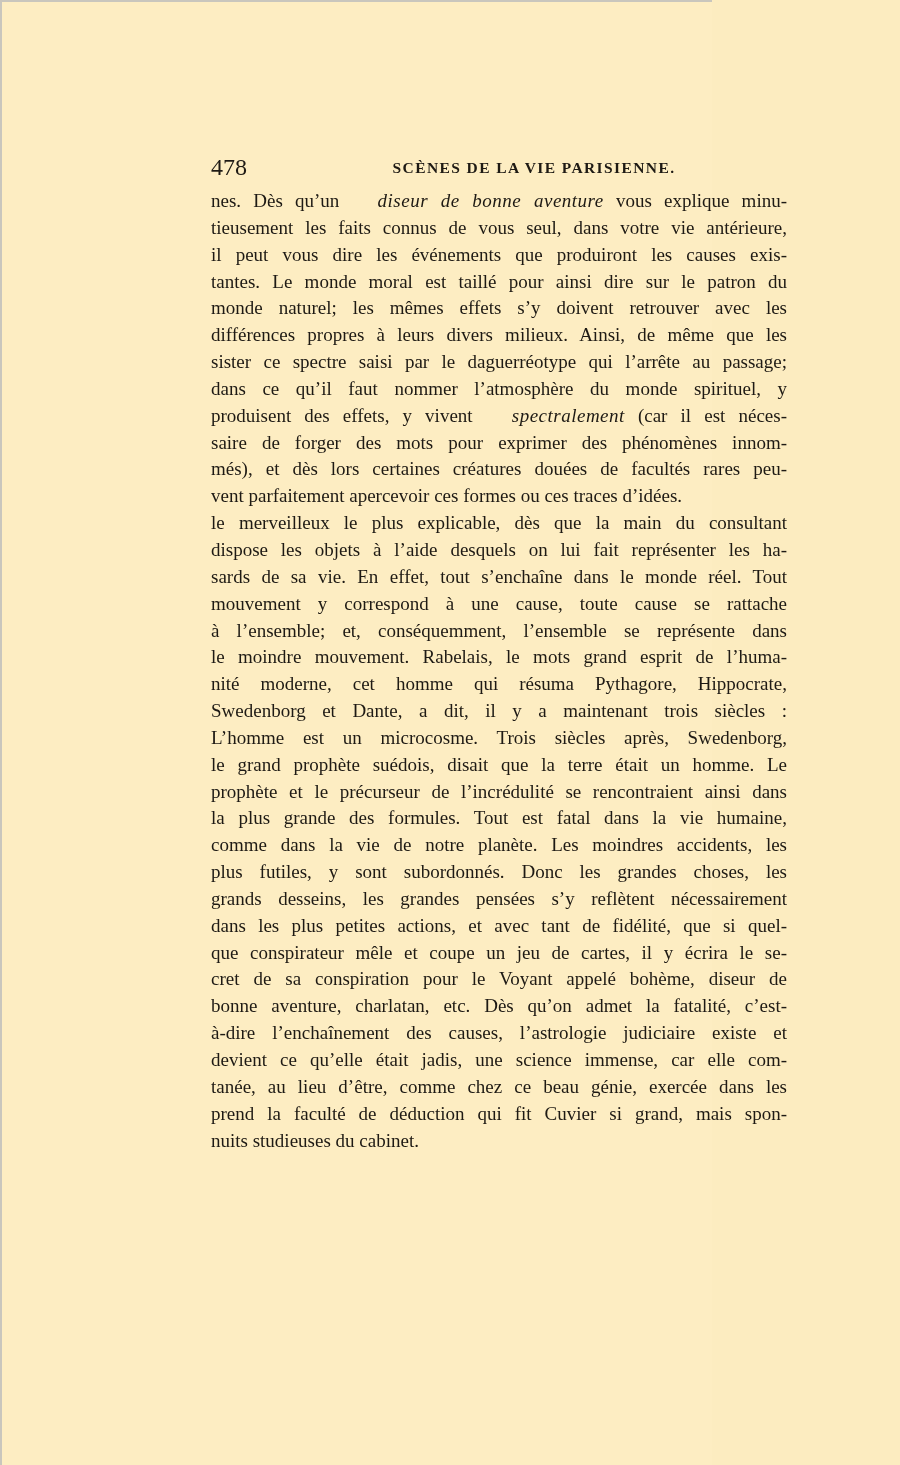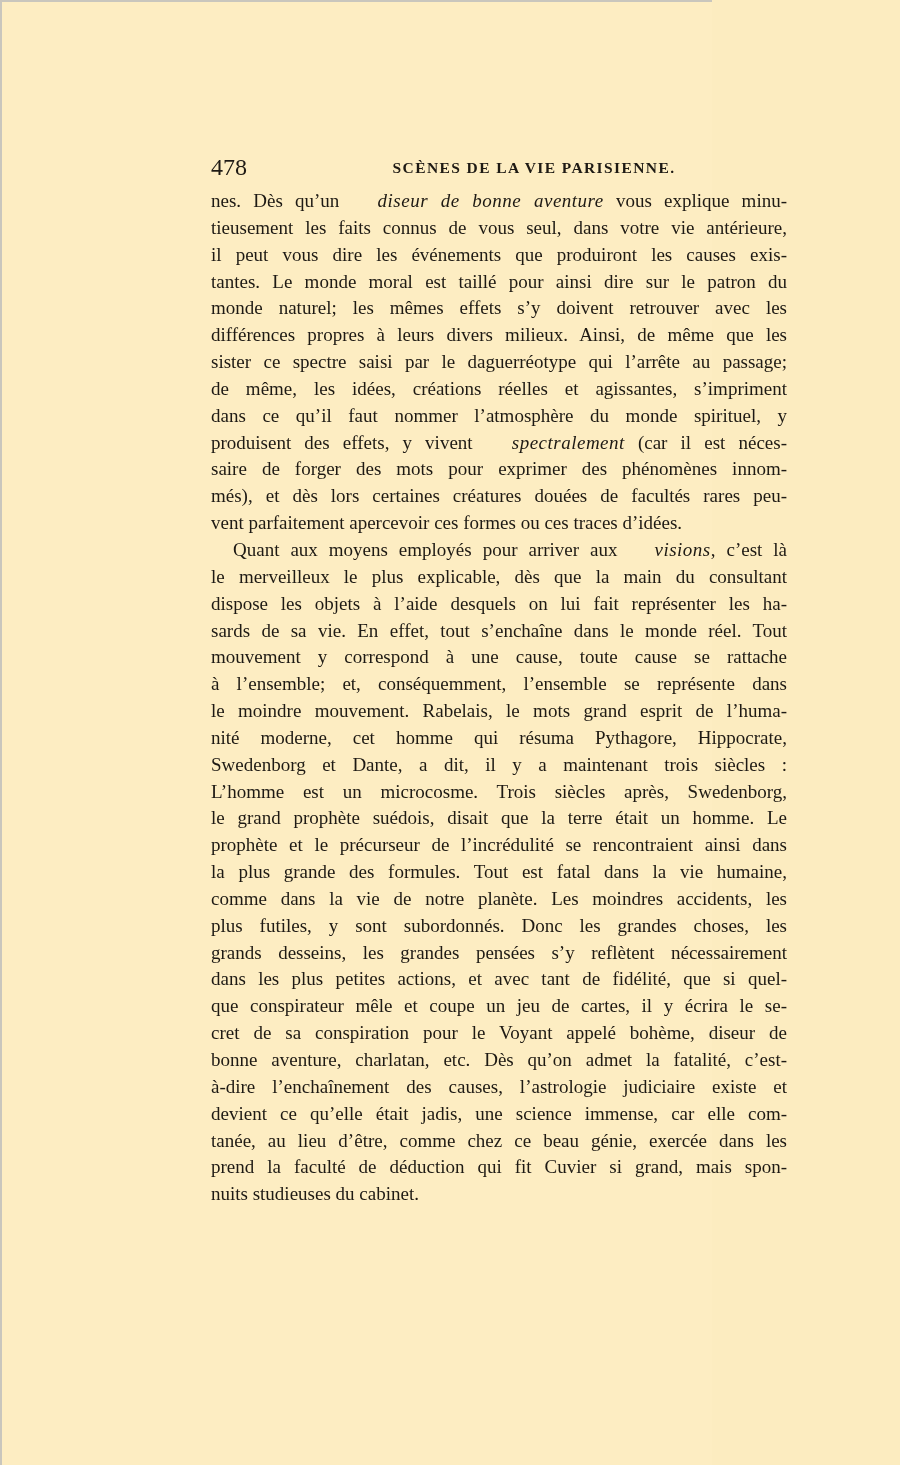--- a/index.html
+++ b/index.html
@@ -91,29 +91,27 @@
 
   <div class="body-text" id="body-text">
       <div>
         <span class="line"><span>nes. Dès qu’un </span><i>diseur de bonne aventure</i><span> vous explique minu-</span></span>
         <span class="line"><span>tieusement les faits connus de vous seul, dans votre vie antérieure,</span></span>
         <span class="line"><span>il peut vous dire les événements que produiront les causes exis-</span></span>
         <span class="line"><span>tantes. Le monde moral est taillé pour ainsi dire sur le patron du</span></span>
         <span class="line"><span>monde naturel; les mêmes effets s’y doivent retrouver avec les</span></span>
         <span class="line"><span>différences propres à leurs divers milieux. Ainsi, de même que les</span></span>
         <span class="line"><span>sister ce spectre saisi par le daguerréotype qui l’arrête au passage;</span></span>
-        <span class="line"><span>de même, les idées, créations réelles et agissantes, s’impriment</span></span>
         <span class="line"><span>dans ce qu’il faut nommer l’atmosphère du monde spirituel, y</span></span>
         <span class="line"><span>produisent des effets, y vivent </span><i>spectralement</i><span> (car il est néces-</span></span>
         <span class="line"><span>saire de forger des mots pour exprimer des phénomènes innom-</span></span>
         <span class="line"><span>més), et dès lors certaines créatures douées de facultés rares peu-</span></span>
         <span class="line last"><span>vent parfaitement apercevoir ces formes ou ces traces d’idées.</span></span>
       </div>
       <div>
-        <span class="line indent"><span>Quant aux moyens employés pour arriver aux </span><i>visions</i><span>, c’est là</span></span>
         <span class="line"><span>le merveilleux le plus explicable, dès que la main du consultant</span></span>
         <span class="line"><span>dispose les objets à l’aide desquels on lui fait représenter les ha-</span></span>
         <span class="line"><span>sards de sa vie. En effet, tout s’enchaîne dans le monde réel. Tout</span></span>
         <span class="line"><span>mouvement y correspond à une cause, toute cause se rattache</span></span>
         <span class="line"><span>à l’ensemble; et, conséquemment, l’ensemble se représente dans</span></span>
         <span class="line"><span>le moindre mouvement. Rabelais, le mots grand esprit de l’huma-</span></span>
         <span class="line"><span>nité moderne, cet homme qui résuma Pythagore, Hippocrate,</span></span>
         <span class="line"><span>Swedenborg et Dante, a dit, il y a maintenant trois siècles :</span></span>
         <span class="line"><span>L’homme est un microcosme. Trois siècles après, Swedenborg,</span></span>
         <span class="line"><span>le grand prophète suédois, disait que la terre était un homme. Le</span></span>

